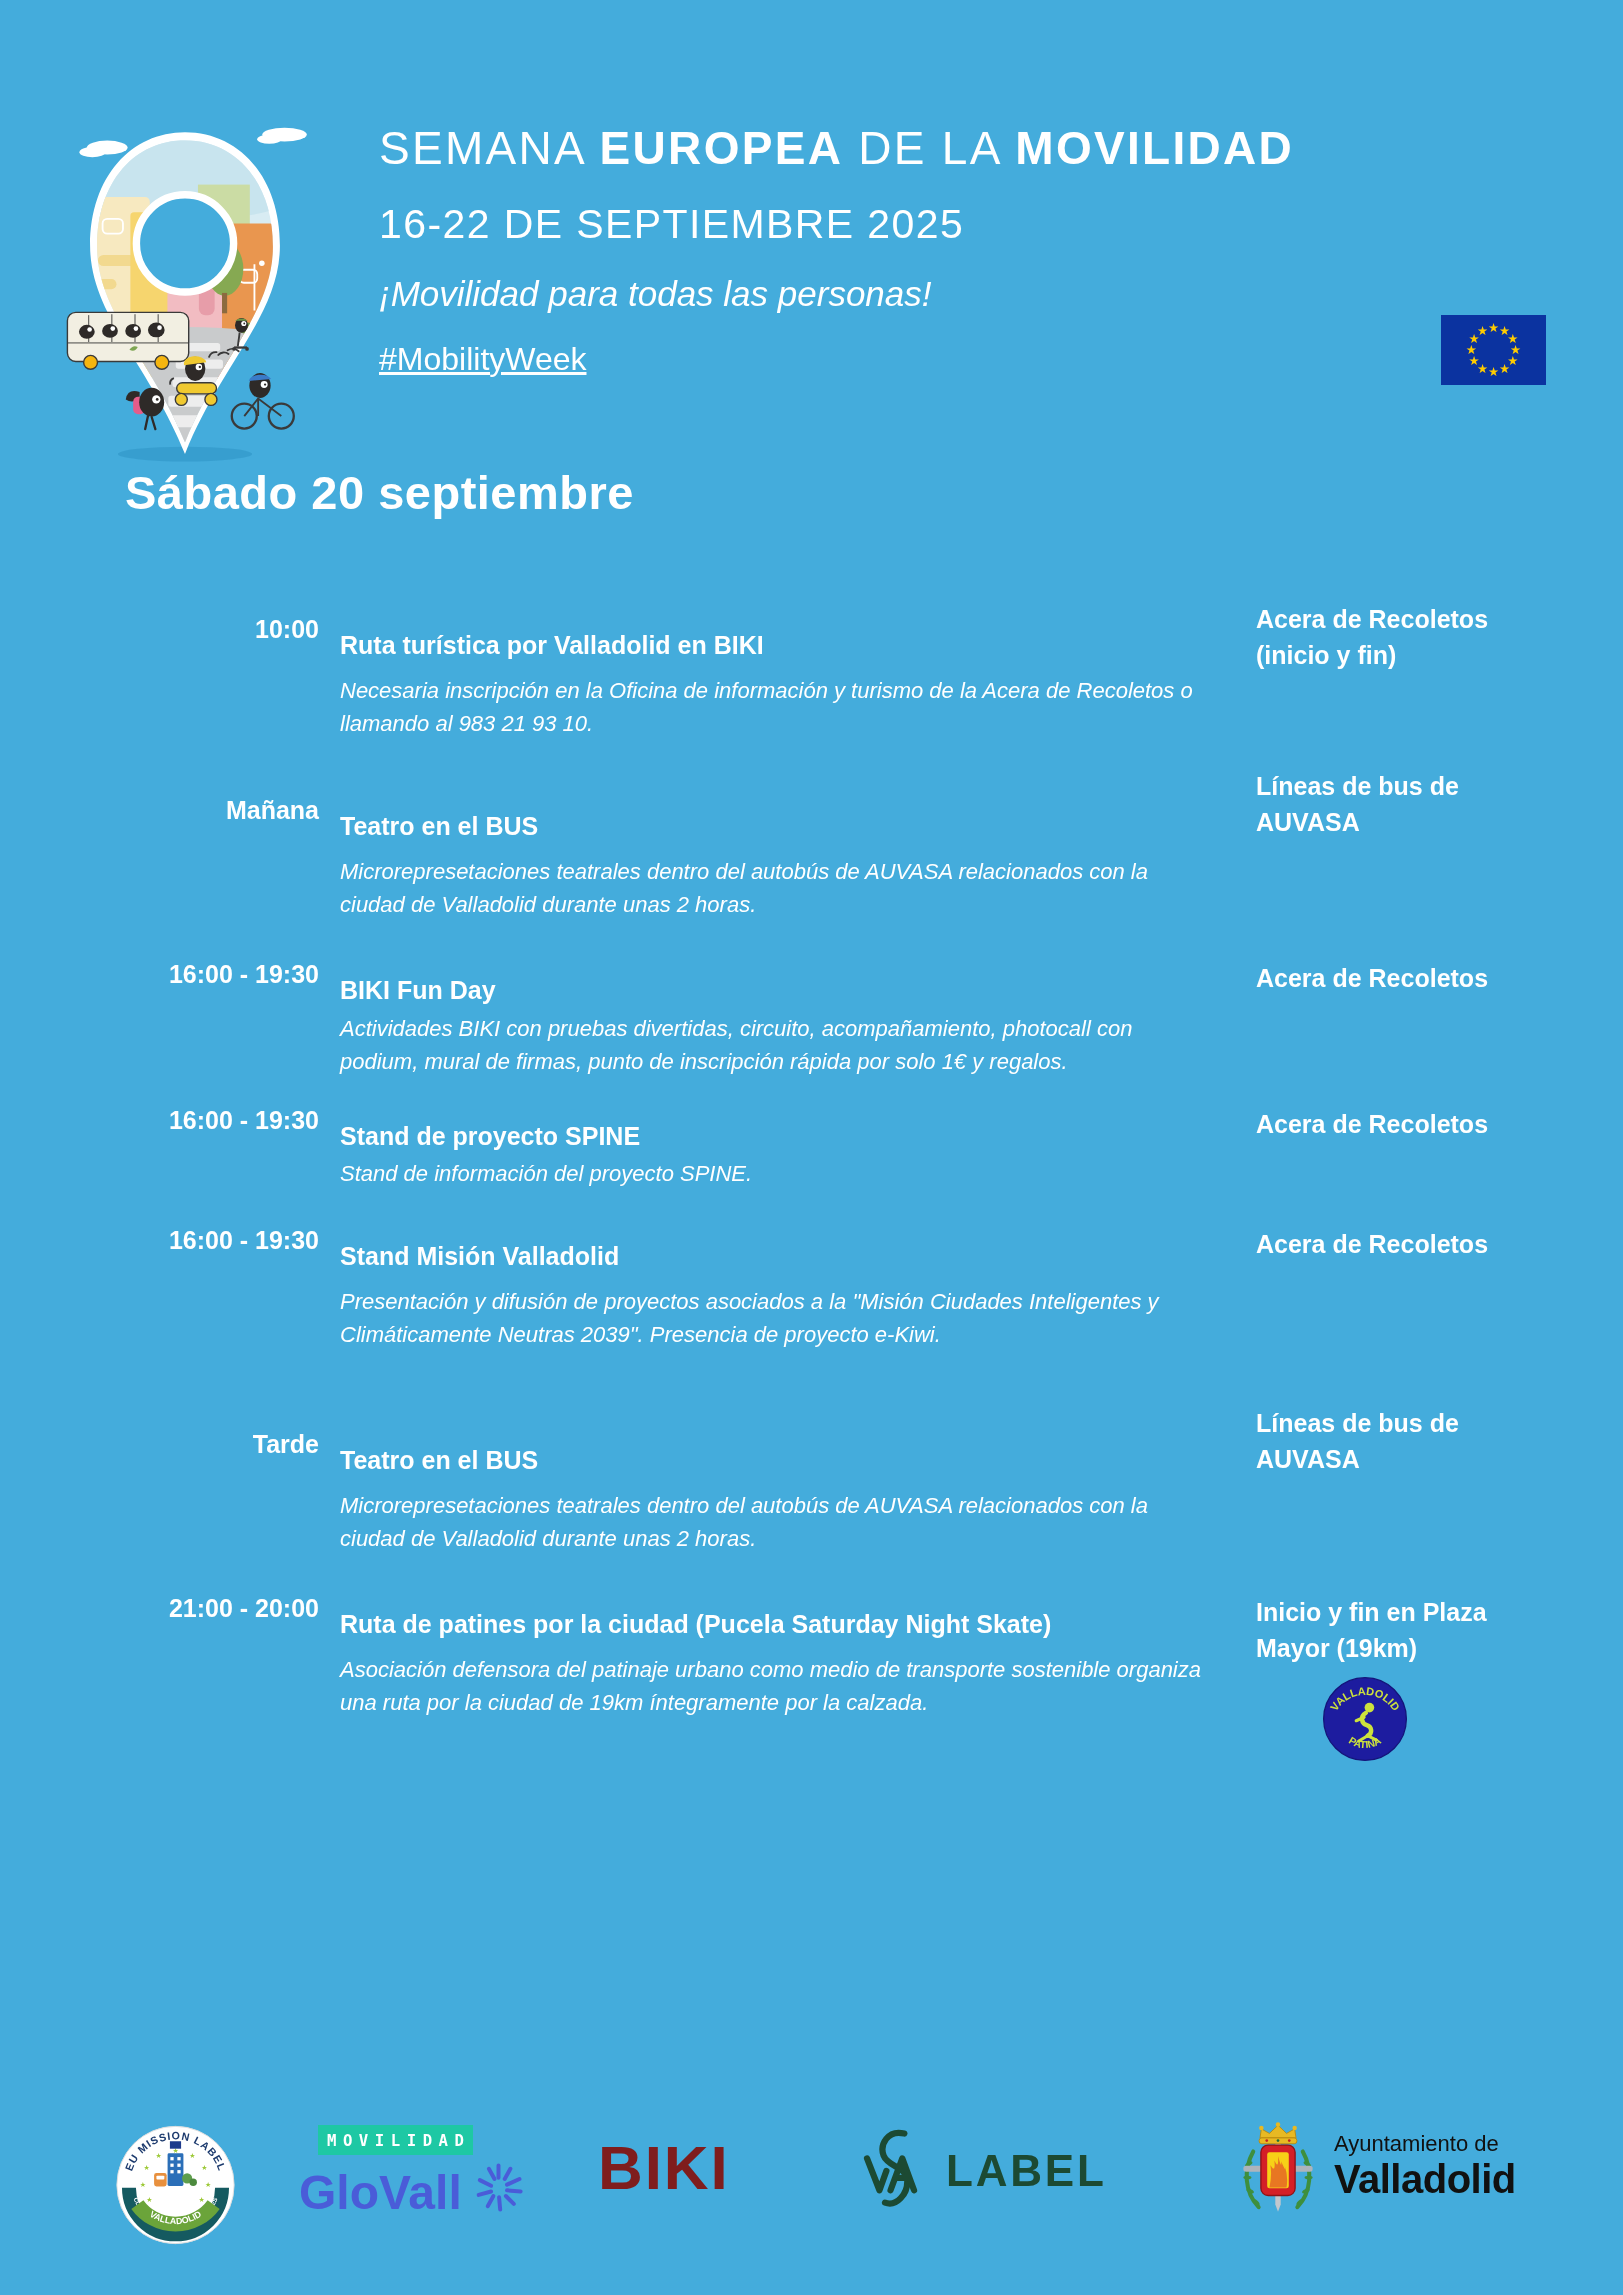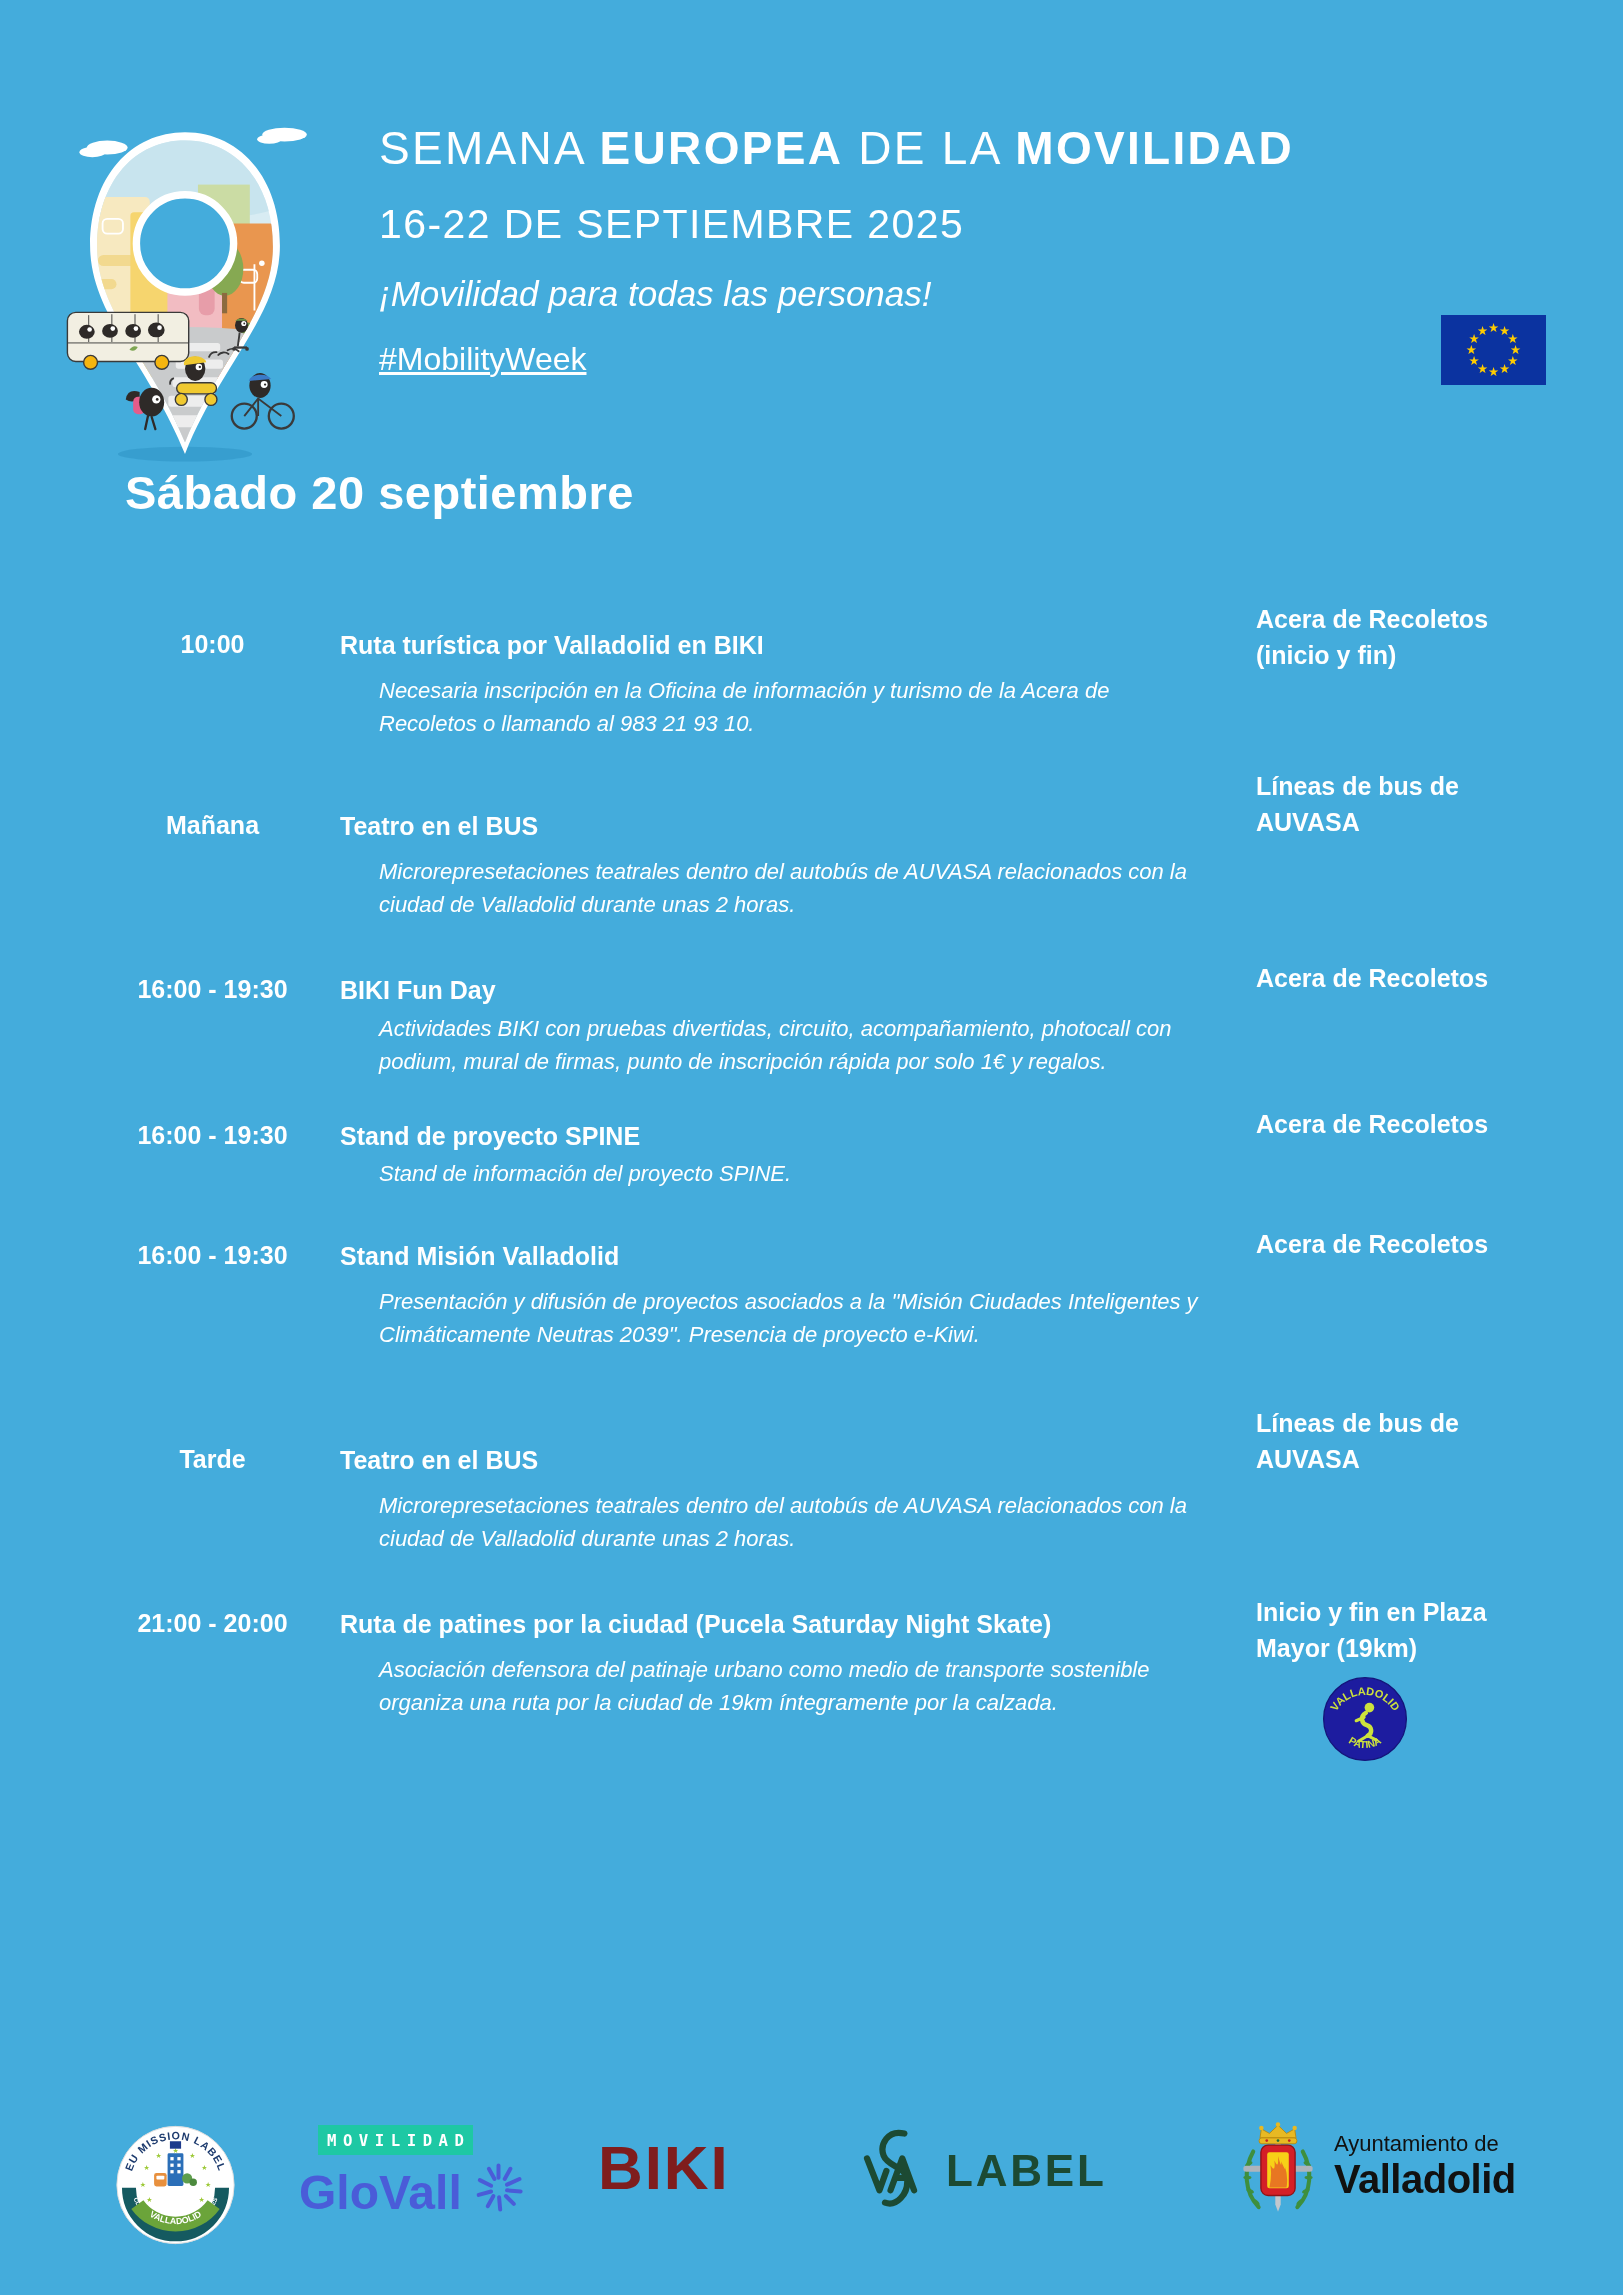--- a/index.html
+++ b/index.html
@@ -19,25 +19,25 @@
   .tagline{font-size:35px;font-style:italic;font-weight:400;margin-top:30.5px;line-height:1;}
   .hashtag{font-size:32px;font-weight:400;margin-top:32px;line-height:1;text-decoration:underline;}
 
   .eu-flag{position:absolute;left:1441px;top:315px;width:105px;height:70px;}
 
   
   .day-heading{position:absolute;left:125px;top:465px;font-size:47px;font-weight:700;letter-spacing:0.5px;}
 
   
   .event-row{position:absolute;left:0;width:1624px;}
-  .ev-time{position:absolute;left:106px;top:0;width:213px;text-align:center;
-           font-size:25px;font-weight:700;line-height:28px;margin-top:15px;}
+  .ev-time{position:absolute;left:106px;top:0;width:213px;text-align:right;
+           font-size:25px;font-weight:700;line-height:28px;}
   .ev-main{position:absolute;left:340px;top:16px;width:870px;}
   .ev-title{font-size:25px;font-weight:700;line-height:28px;}
-  .ev-desc{font-size:22px;font-style:italic;font-weight:400;line-height:33px;margin-top:15px;margin-left:39px;}
+  .ev-desc{font-size:22px;font-style:italic;font-weight:400;line-height:33px;margin-top:15px;}
   .ev-loc{position:absolute;left:1256px;top:0;width:259px;
           font-size:25px;font-weight:700;line-height:36px;}
   .patina-badge{position:absolute;left:65px;top:81px;width:88px;height:88px;}
 
   
   .movilidad-box{position:absolute;left:318px;top:2125px;width:155px;height:30px;
       background:#1EC8A4;display:flex;align-items:center;justify-content:center;
       font-family:"DejaVu Sans Mono", monospace;font-size:15.7px;font-weight:700;
       letter-spacing:6.5px;color:#ffffff;text-indent:6.5px;}
   .glovall-text{position:absolute;left:299px;top:2165px;font-size:48px;font-weight:700;

